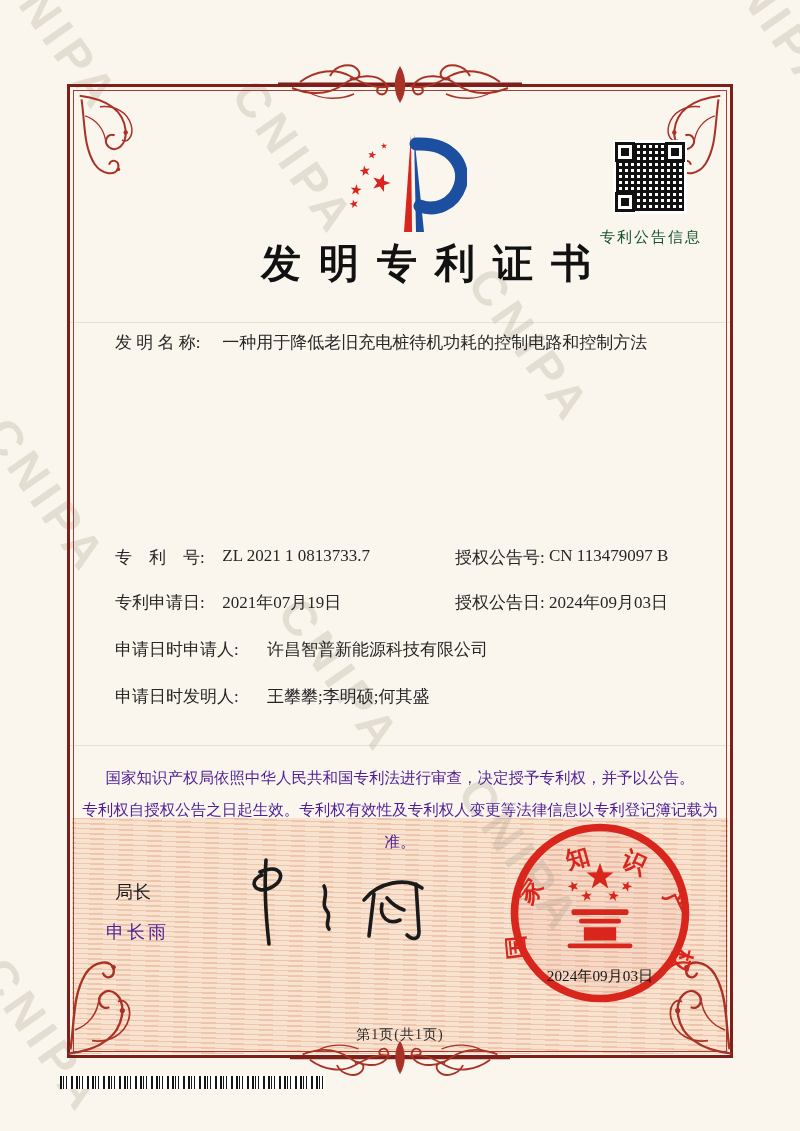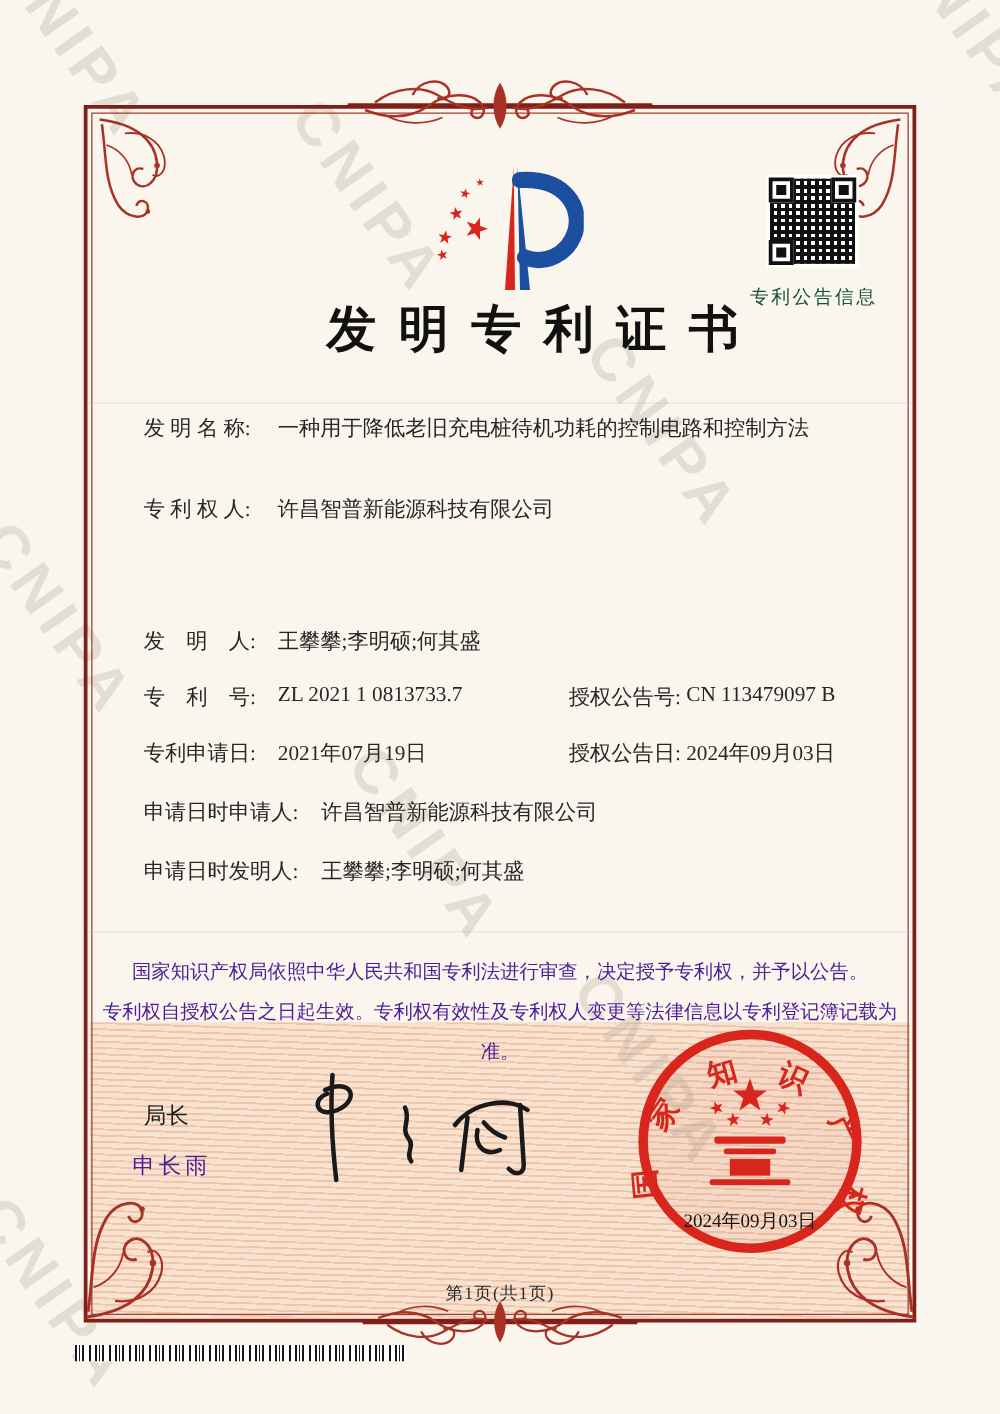--- a/index.html
+++ b/index.html
@@ -42,21 +42,21 @@
   .title{position:absolute;z-index:5;left:0;top:236px;width:100%;text-align:center;
       font-size:40px;font-weight:bold;letter-spacing:18px;text-indent:18px;color:#111;margin-left:26px;}
 
   
   .row{position:absolute;z-index:5;left:115px;width:600px;font-size:17px;color:#262626;}
   .flabel{display:inline-block;width:103px;vertical-align:top;white-space:nowrap;}
   .fvalue{display:inline-block;vertical-align:top;}
   .fvalue-block{display:inline-block;vertical-align:top;width:495px;line-height:28px;}
   .pair2{position:absolute;left:340px;top:0;white-space:nowrap;}
   .flabel2{display:inline-block;}
-  .flabelw{display:inline-block;margin-right:14px;white-space:nowrap;}
+  .flabelw{display:inline-block;margin-right:24px;white-space:nowrap;}
 
   .statement{position:absolute;z-index:5;left:78px;width:644px;top:762px;text-align:center;
       font-size:15.5px;line-height:32px;color:#4c1d95;}
 
   .sig-title{position:absolute;z-index:5;left:115px;top:880px;font-size:18px;color:#1c1c1c;}
   .sig-name{position:absolute;z-index:5;left:106px;top:920px;font-size:18px;letter-spacing:3px;color:#4c1d95;}
   .signature{position:absolute;z-index:6;left:228px;top:848px;}
 
   .seal{position:absolute;z-index:6;left:505px;top:818px;}
 
@@ -161,30 +161,22 @@
   </div>
   <div class="qr-caption">专利公告信息</div>
 
   <div class="title">发明专利证书</div>
 
   <div class="row" style="top:331px">
     <span class="flabel">发 明 名 称:</span>
     <span class="fvalue">一种用于降低老旧充电桩待机功耗的控制电路和控制方法</span>
   </div>
 
-  <div class="row" style="top:396px">
-    <span class="flabel">专 利 权 人:</span>
-    <span class="fvalue">许昌智普新能源科技有限公司</span>
-  </div>
-
-
-  <div class="row" style="top:501px">
-    <span class="flabel">发　明　人:</span>
-    <span class="fvalue">王攀攀;李明硕;何其盛</span>
-  </div>
+
+
 
   <div class="row" style="top:546px">
     <span class="flabel">专　利　号:</span>
     <span class="fvalue">ZL 2021 1 0813733.7</span>
     <span class="pair2">
       <span class="flabel2">授权公告号:</span>
       <span class="fvalue">CN 113479097 B</span>
     </span>
   </div>
 

